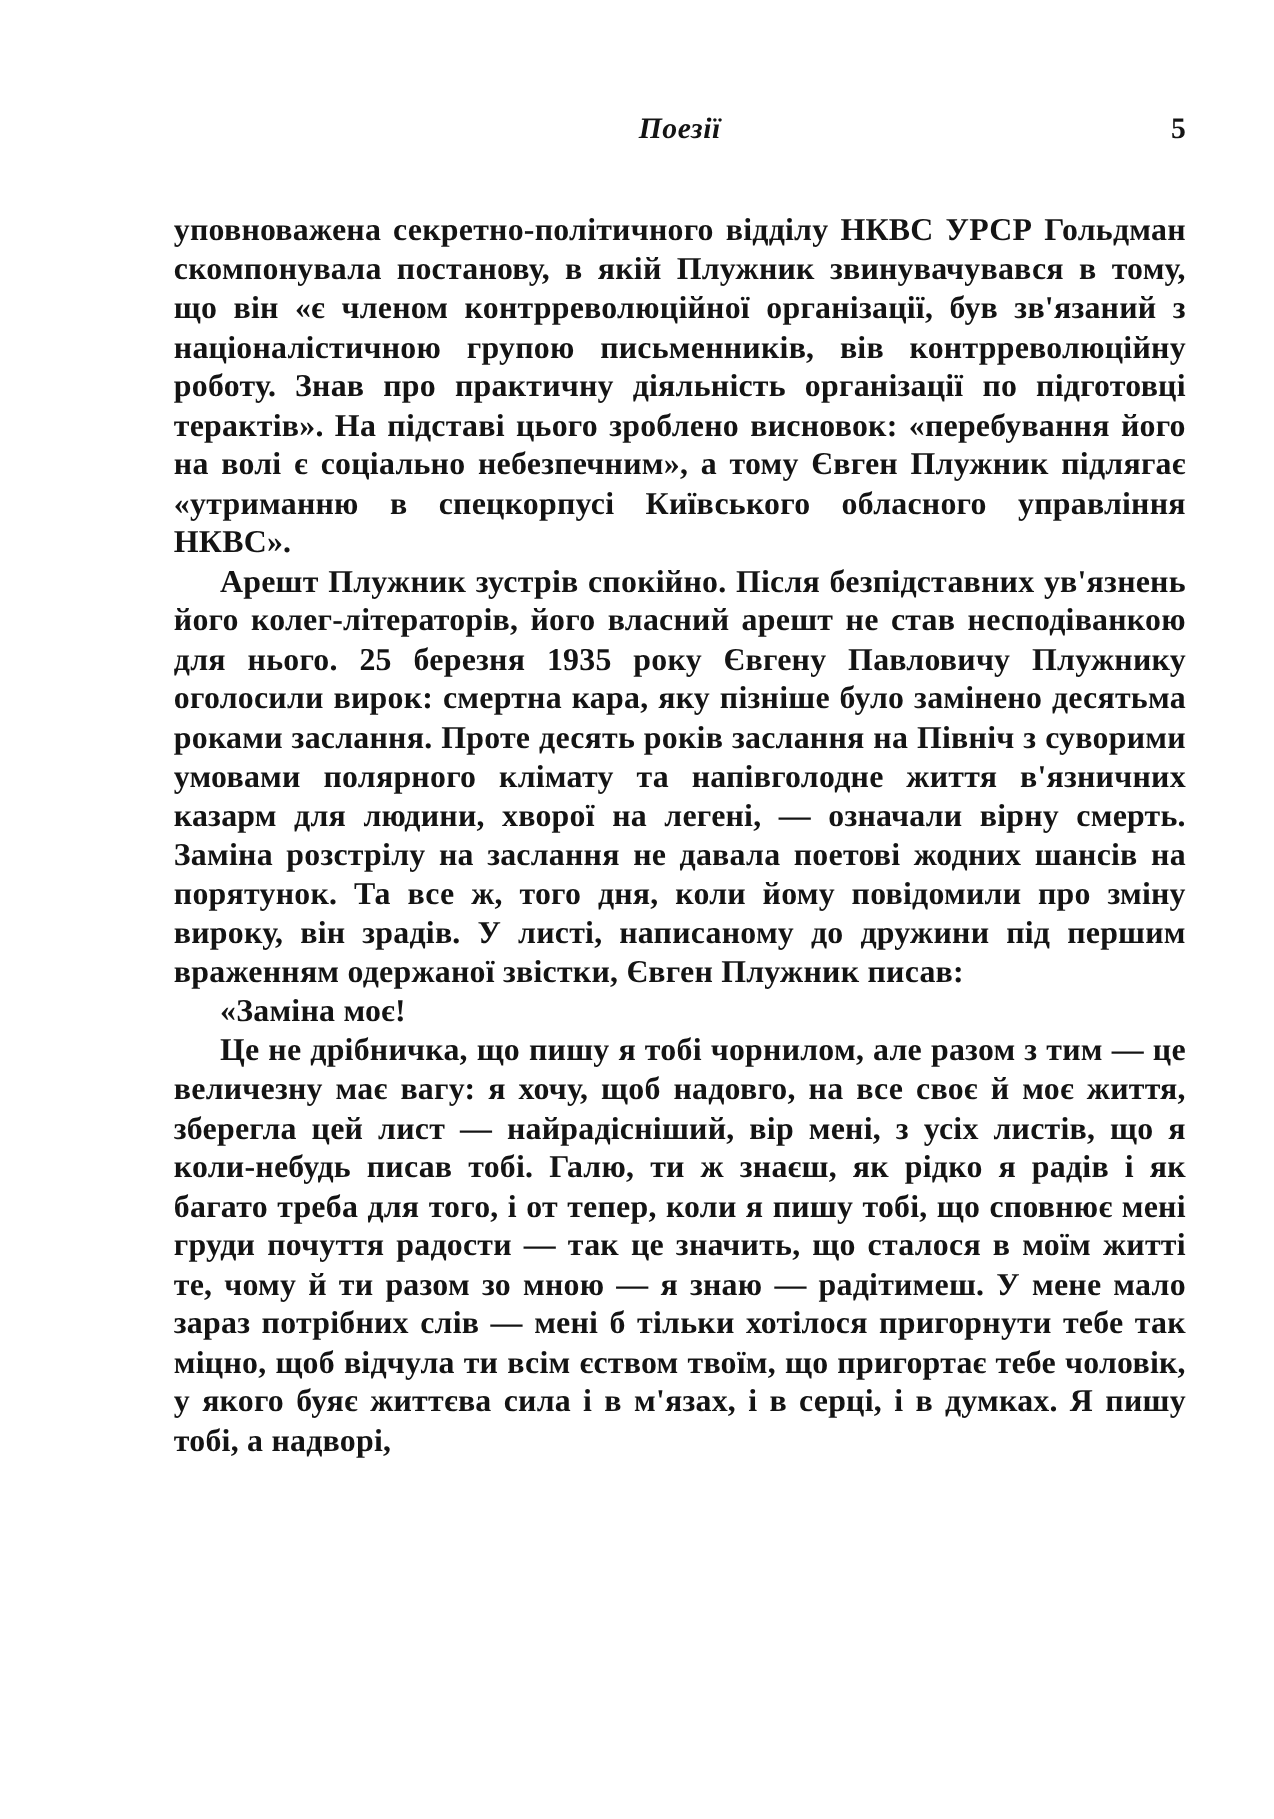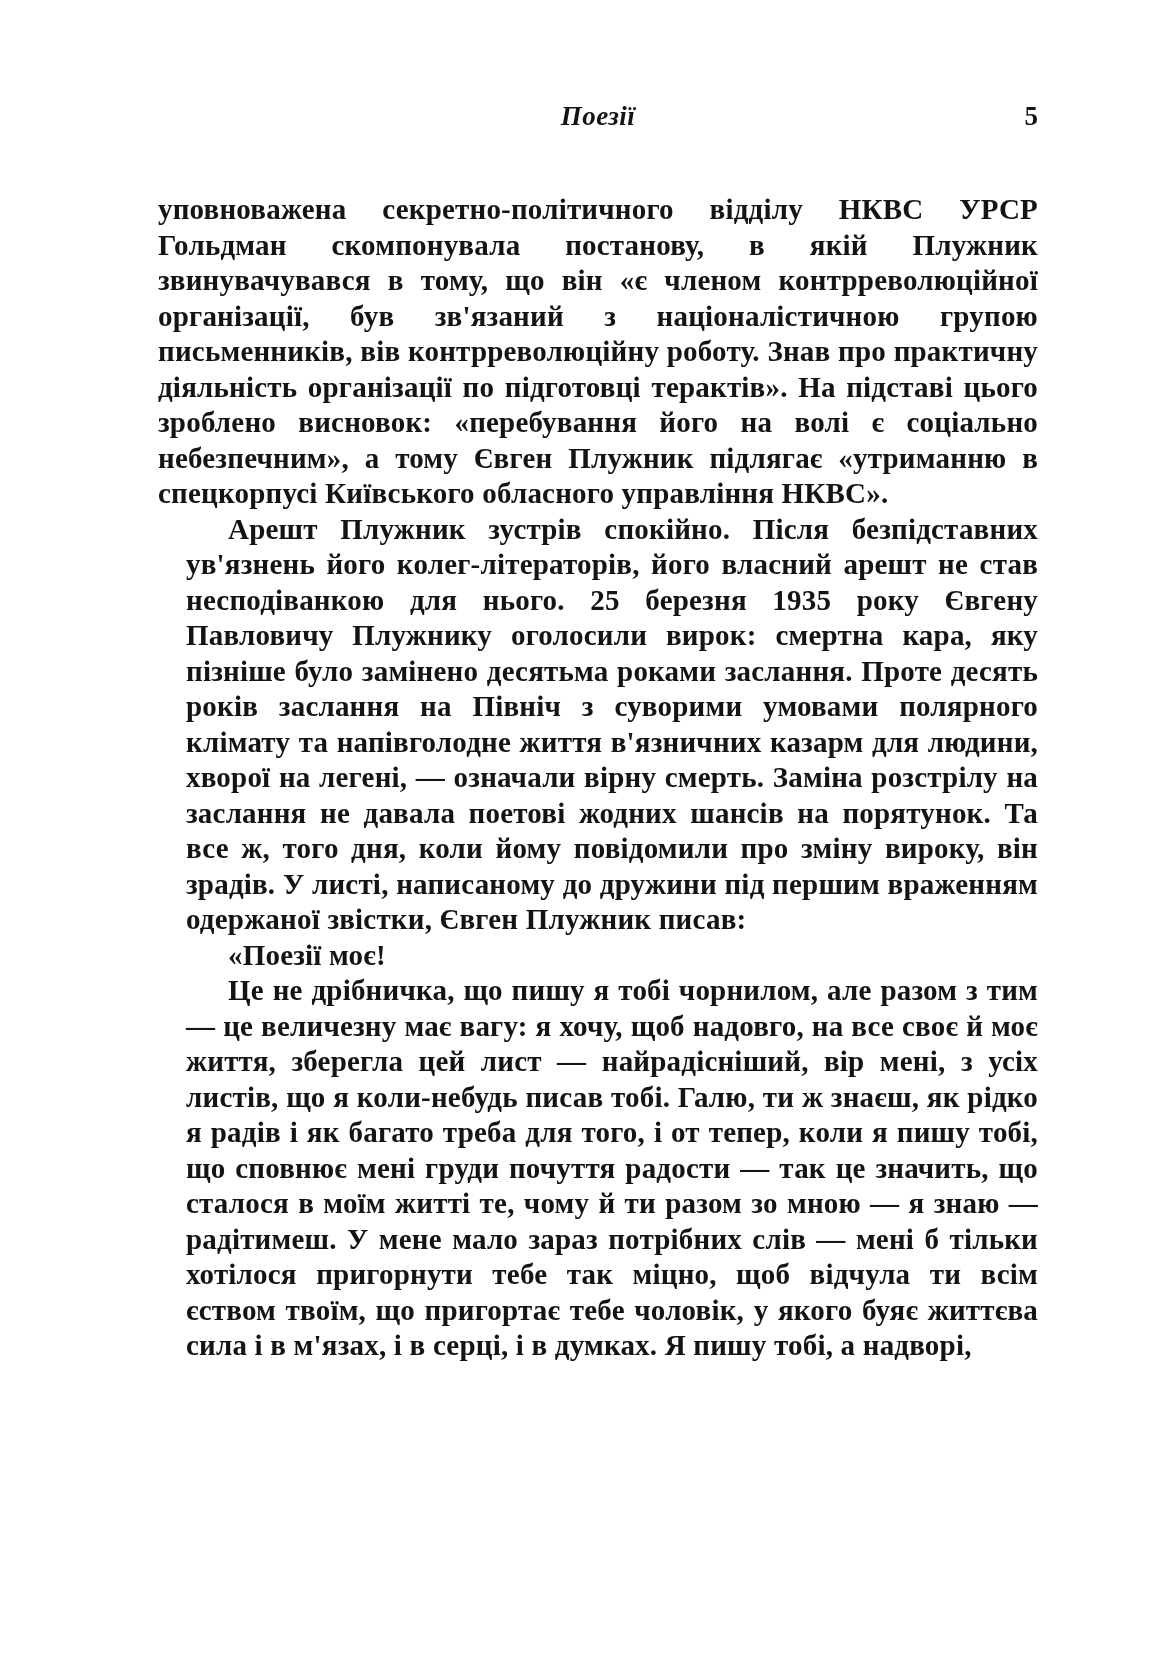--- a/index.html
+++ b/index.html
@@ -6,21 +6,21 @@
     margin: 0;
     padding: 0;
     background: #ffffff;
   }
   .page {
     position: relative;
     width: 1158px;
     height: 1654px;
     background: #ffffff;
     box-sizing: border-box;
-    padding: 100px 120px 0 158px;
+    padding: 100px 80px 0 158px;
     font-family: "Liberation Serif", serif;
     color: #141414;
     overflow: hidden;
   }
   .page-header {
     position: relative;
     text-align: center;
     font-size: 27px;
     line-height: 1.2;
     height: 34px;
@@ -42,30 +42,29 @@
     line-height: 35.5px;
     text-align: justify;
     font-weight: 600;
     letter-spacing: 0.2px;
   }
   .page-body p.para {
     margin: 0;
   }
   .page-body p.para.indent {
     text-indent: 42px;
-    margin-left: 28px;
   }
 </style>
 </head>
 <body>
 
 <div class="page">
   <div class="page-header">
     <span class="running-title">Поезії</span>
     <span class="page-number">5</span>
   </div>
   <div class="page-body" id="paragraphs">
       <p class="para">уповноважена секретно-політичного відділу НКВС УРСР Гольдман скомпонувала постанову, в якій Плужник звинувачувався в тому, що він «є членом контрреволюційної організації, був зв'язаний з націоналістичною групою письменників, вів контрреволюційну роботу. Знав про практичну діяльність організації по підготовці терактів». На підставі цього зроблено висновок: «перебування його на волі є соціально небезпечним», а тому Євген Плужник підлягає «утриманню в спецкорпусі Київського обласного управління НКВС».</p>
       <p class="para indent">Арешт Плужник зустрів спокійно. Після безпідставних ув'язнень його колег-літераторів, його власний арешт не став несподіванкою для нього. 25 березня 1935 року Євгену Павловичу Плужнику оголосили вирок: смертна кара, яку пізніше було замінено десятьма роками заслання. Проте десять років заслання на Північ з суворими умовами полярного клімату та напівголодне життя в'язничних казарм для людини, хворої на легені, — означали вірну смерть. Заміна розстрілу на заслання не давала поетові жодних шансів на порятунок. Та все ж, того дня, коли йому повідомили про зміну вироку, він зрадів. У листі, написаному до дружини під першим враженням одержаної звістки, Євген Плужник писав:</p>
-      <p class="para indent">«Поезії моє!</p>
+      <p class="para indent">«Заміна моє!</p>
       <p class="para indent">Це не дрібничка, що пишу я тобі чорнилом, але разом з тим — це величезну має вагу: я хочу, щоб надовго, на все своє й моє життя, зберегла цей лист — найрадісніший, вір мені, з усіх листів, що я коли-небудь писав тобі. Галю, ти ж знаєш, як рідко я радів і як багато треба для того, і от тепер, коли я пишу тобі, що сповнює мені груди почуття радости — так це значить, що сталося в моїм житті те, чому й ти разом зо мною — я знаю — радітимеш. У мене мало зараз потрібних слів — мені б тільки хотілося пригорнути тебе так міцно, щоб відчула ти всім єством твоїм, що пригортає тебе чоловік, у якого буяє життєва сила і в м'язах, і в серці, і в думках. Я пишу тобі, а надворі,</p>
     </div>
 </div>
 
 </body></html>

